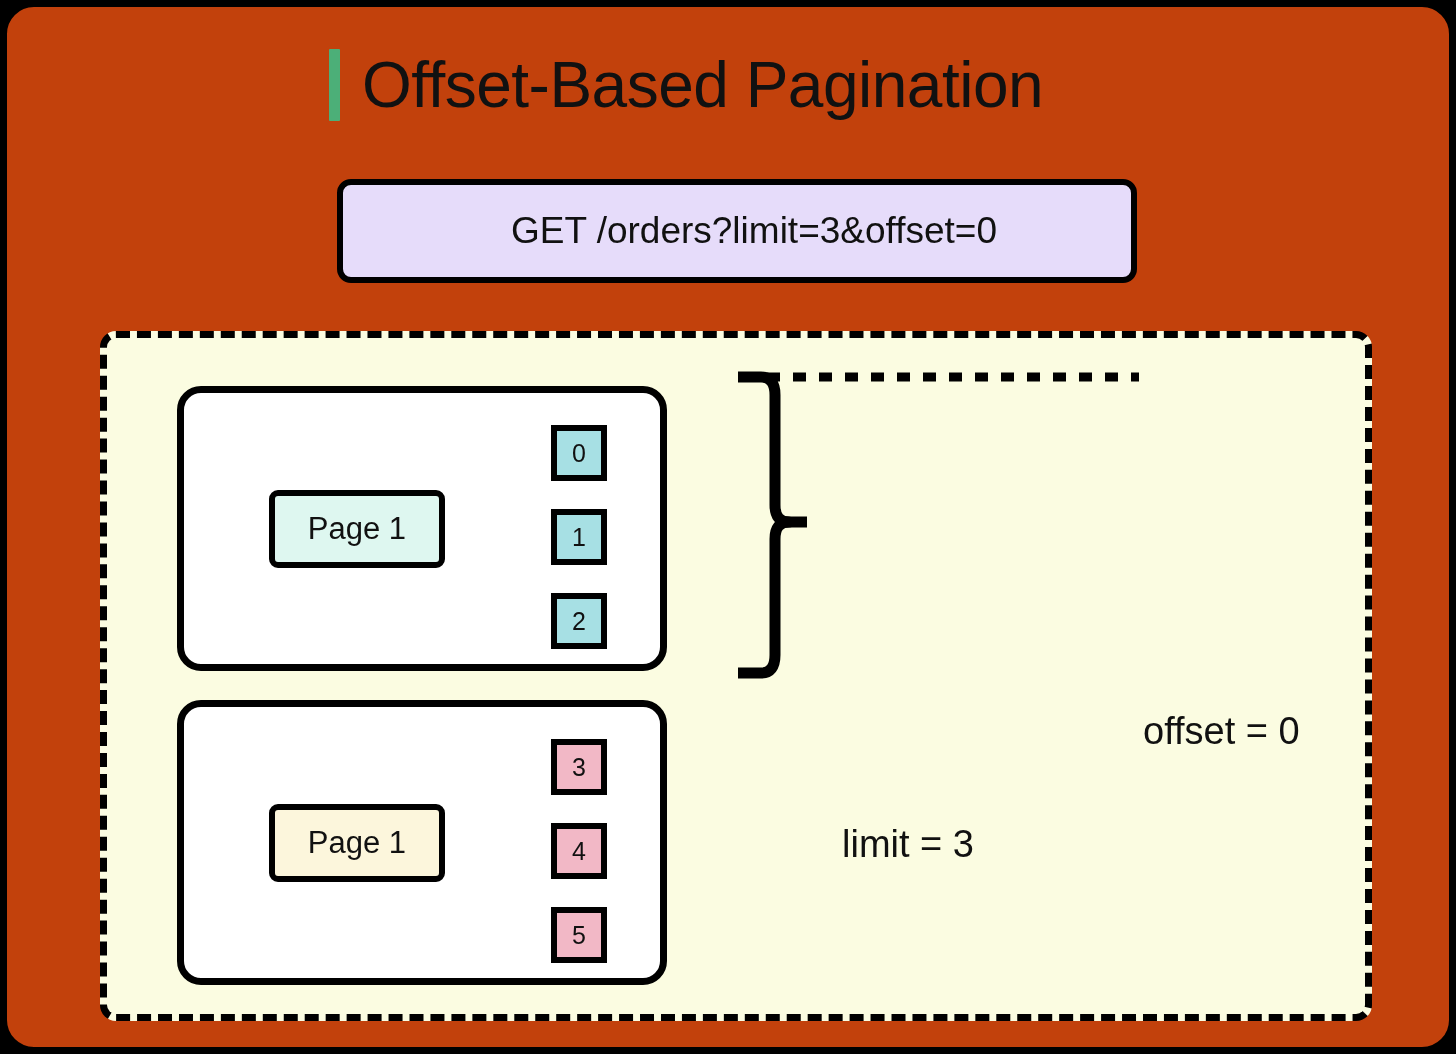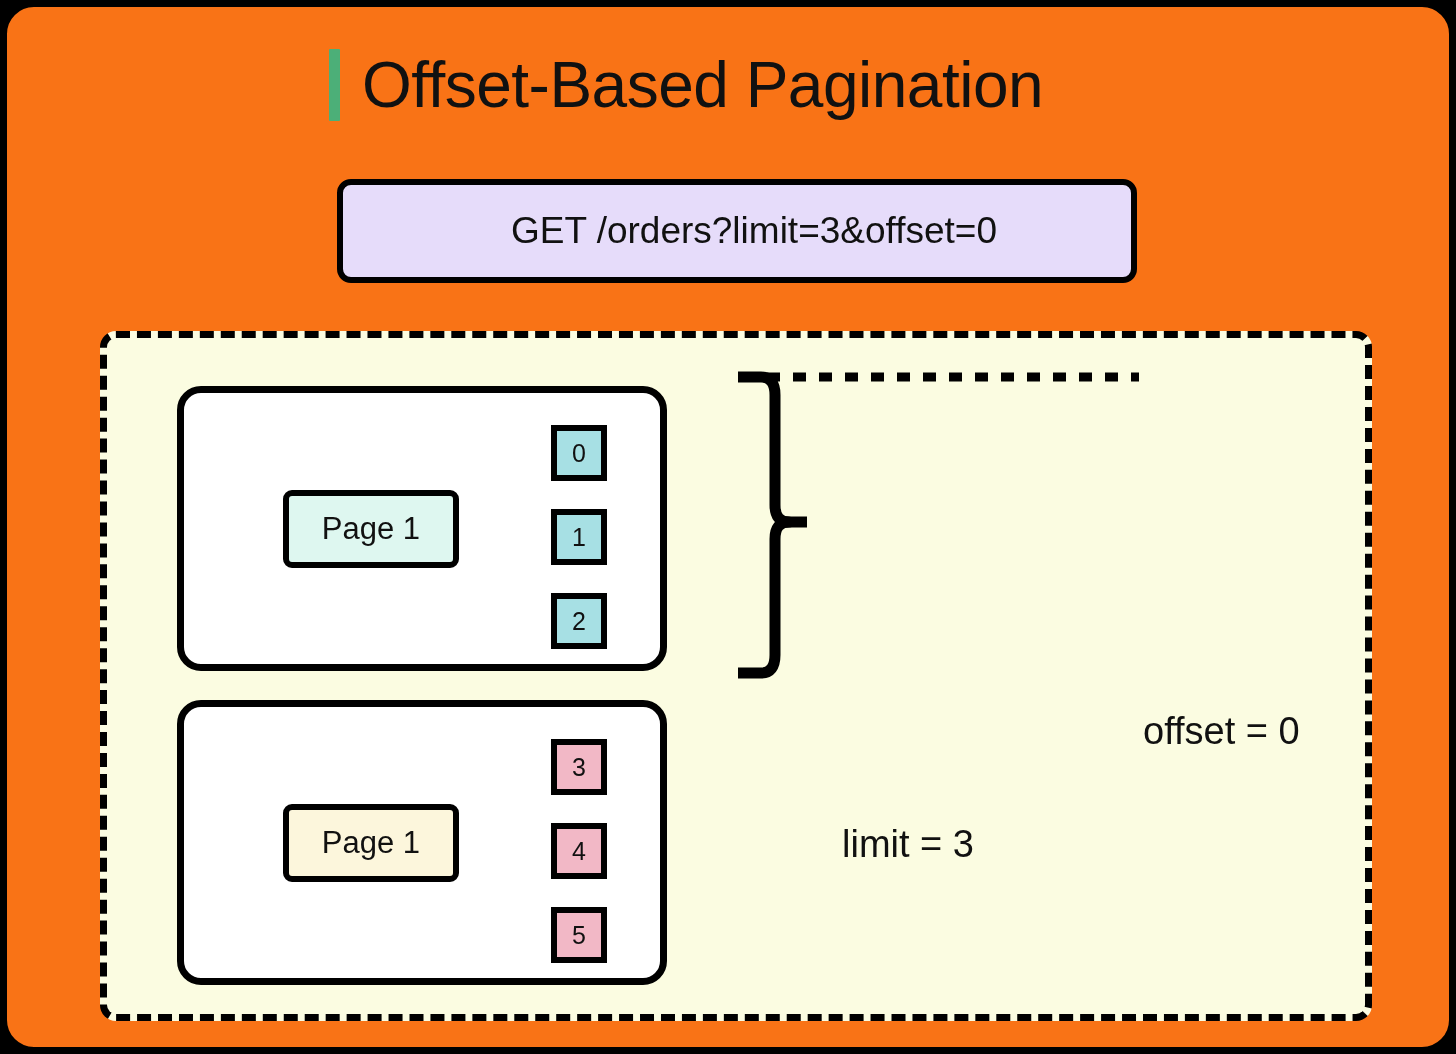--- a/index.html
+++ b/index.html
@@ -12,21 +12,21 @@
     overflow: hidden;
   }
 
   
   .canvas {
     position: absolute;
     left: 0;
     top: 0;
     width: 1456px;
     height: 1054px;
-    background: #f97316;
+    background: #c2410c;
     border: 7px solid #000000;
     border-radius: 34px;
     overflow: hidden;
   }
 
   
   .title-row {
     position: absolute;
     left: 322px;
     top: 36px;
@@ -90,21 +90,21 @@
     height: 285px;
     background: #FFFFFF;
     border: 7px solid #000000;
     border-radius: 24px;
   }
   .card-one { left: 70px; top: 48px; }
   .card-two { left: 70px; top: 362px; }
 
   .page-label {
     position: absolute;
-    left: 99px;
+    left: 85px;
     top: 97px;
     width: 176px;
     height: 78px;
     border: 6px solid #000000;
     border-radius: 9px;
     display: flex;
     align-items: center;
     justify-content: center;
   }
   .page-label.mint  { background: #DEF7F0; }

